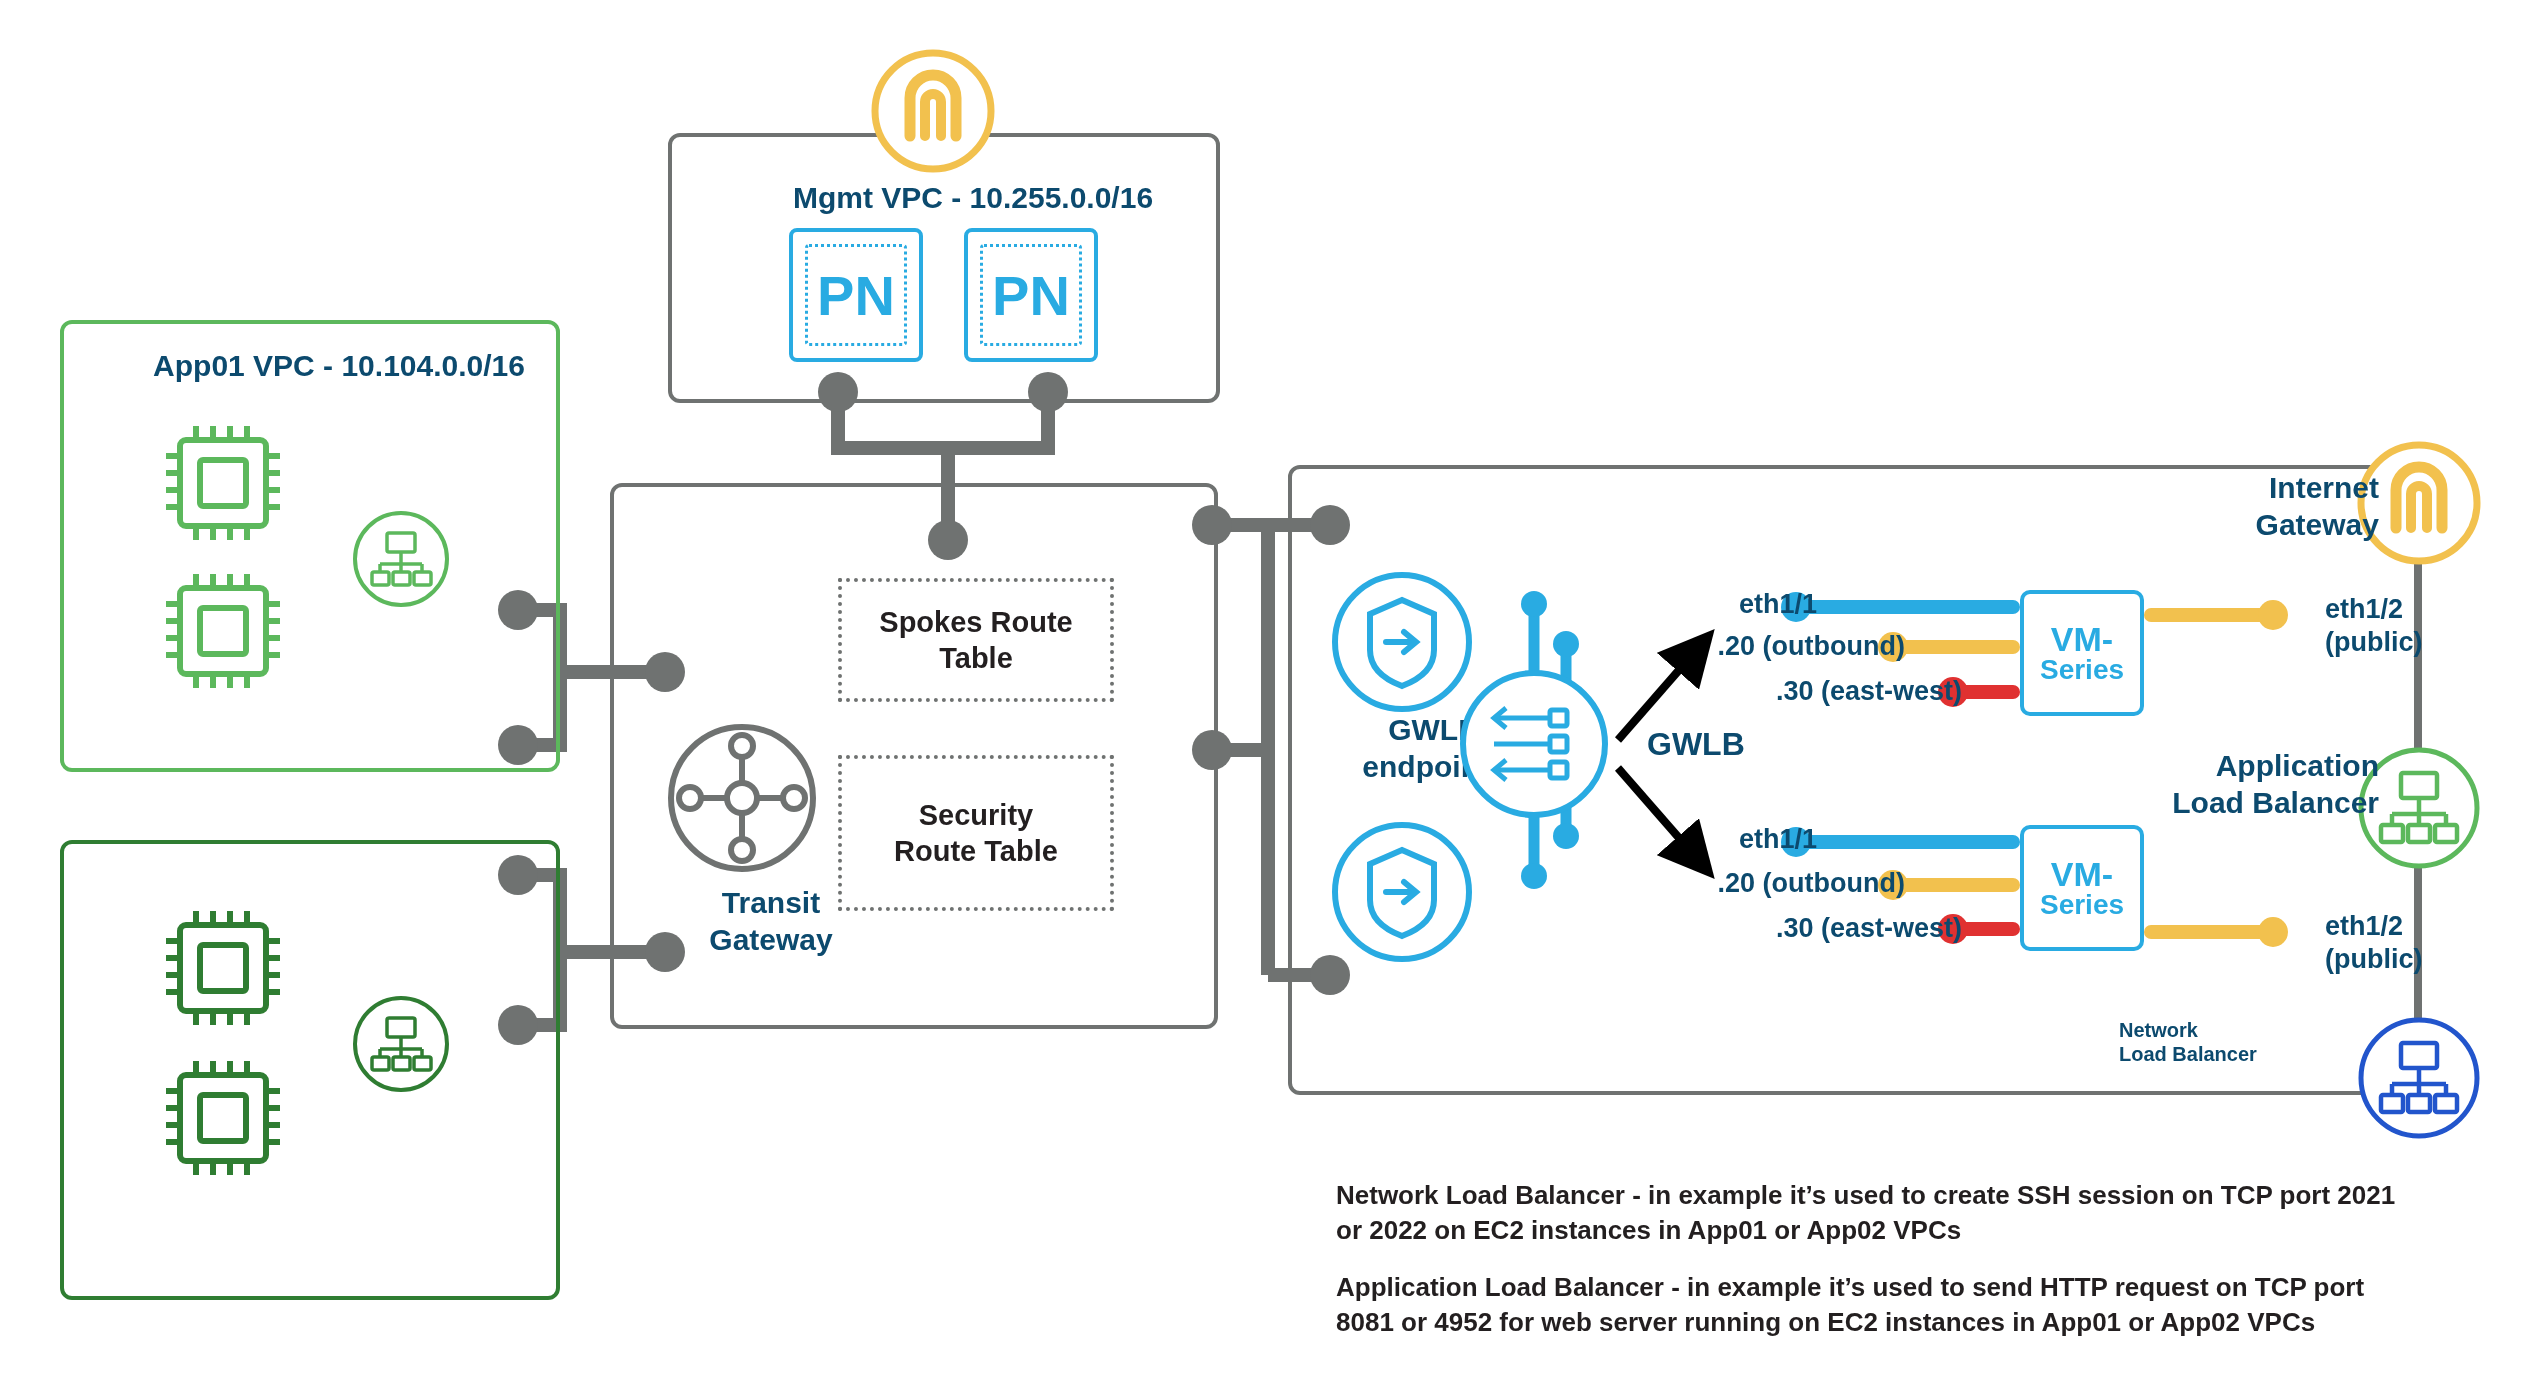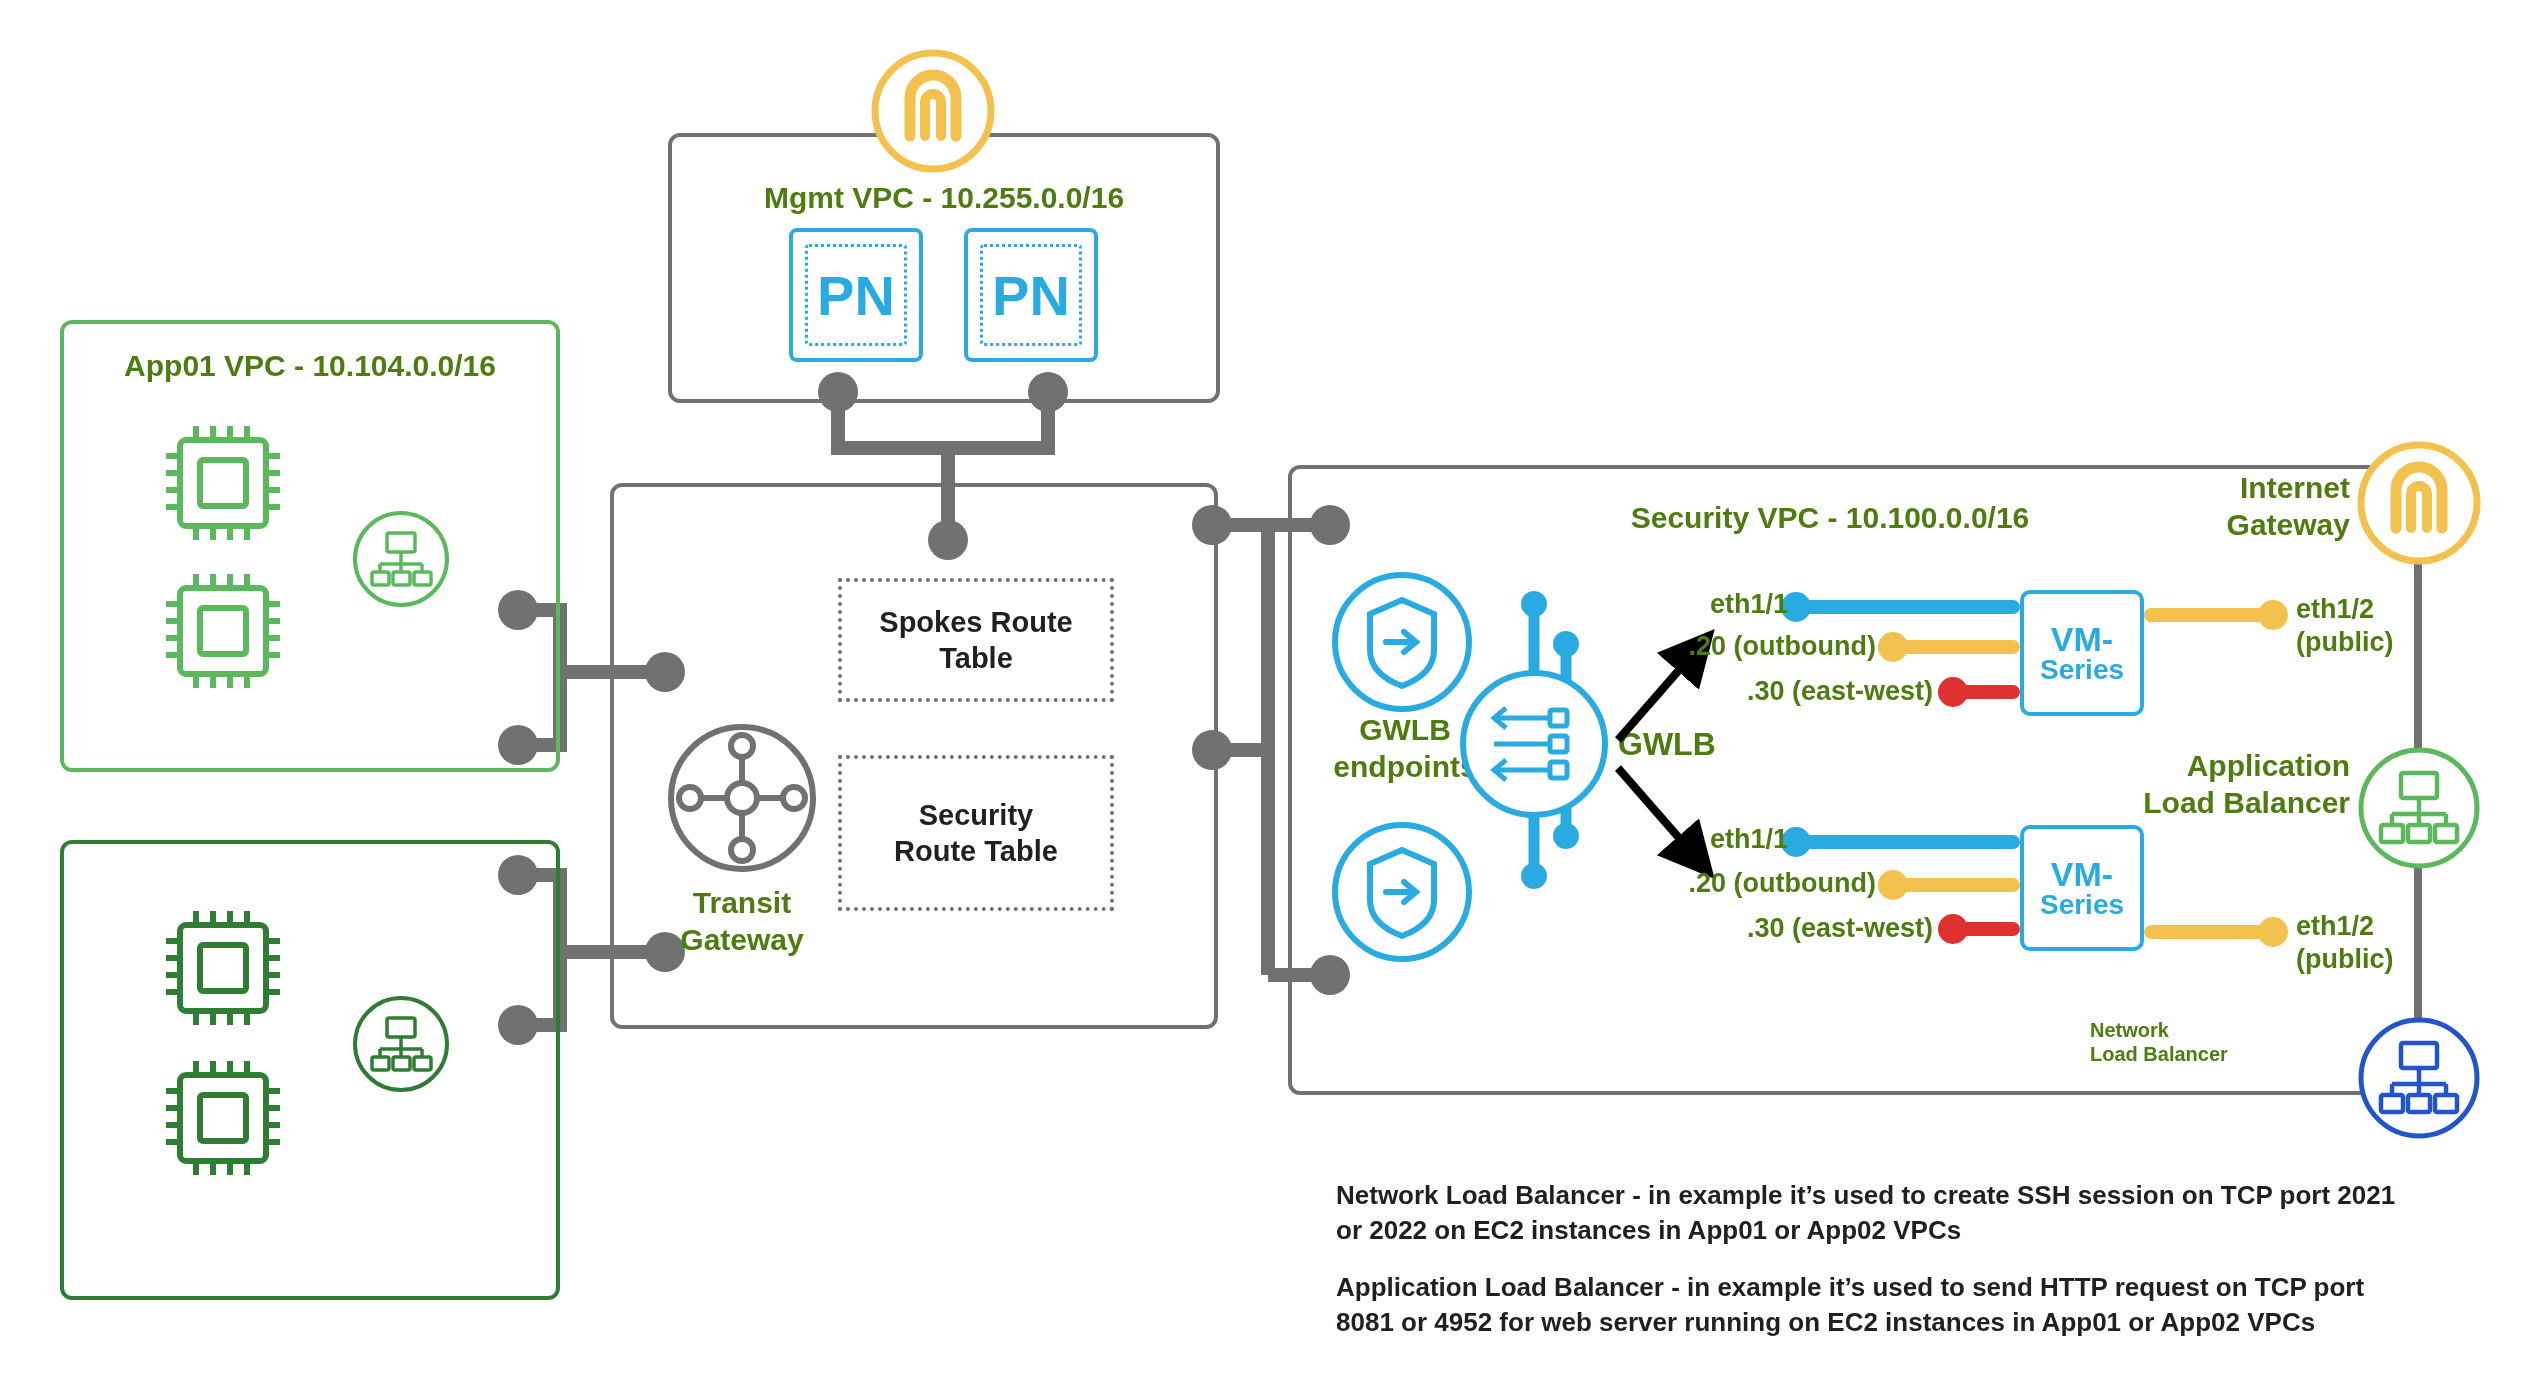--- a/index.html
+++ b/index.html
@@ -14,23 +14,24 @@
     position: relative;
     width: 2522px;
     height: 1384px;
     background: #ffffff;
     overflow: hidden;
   }
   .abs { position: absolute; }
   .lbl {
     position: absolute;
     font-weight: bold;
-    color: #4d7c0f;
+    color: #0c4a6e;
     line-height: 1.22;
     white-space: pre-line;
+    padding-left: 29px;
   }
 
   
   .vpc-box {
     position: absolute;
     box-sizing: border-box;
     border-radius: 12px;
     background: transparent;
   }
   .vpc-app01 { border: 4px solid #5cb85c; }
@@ -317,21 +318,20 @@
       <line x1="28" y1="54" x2="28" y2="62"></line>
       <line x1="49" y1="54" x2="49" y2="62"></line>
       <line x1="70" y1="54" x2="70" y2="62"></line>
       <rect x="20" y="62" width="17" height="13" rx="2"></rect>
       <rect x="41" y="62" width="17" height="13" rx="2"></rect>
       <rect x="62" y="62" width="17" height="13" rx="2"></rect>
     </g>
   </svg>
 
   <div class="vpc-box vpc-plain" style="left:1288px;top:465px;width:1130px;height:630px;"></div>
-  <div class="lbl" style="left:1430px;top:500px;width:800px;text-align:center;font-size:30px;">Security VPC - 10.100.0.0/16</div>
 
   <svg class="abs" style="left:1330px;top:570px;width:144px;height:144px;">
     <circle cx="72" cy="72" r="67" fill="#ffffff" stroke="#29abe2" stroke-width="6"></circle>
     <path d="M 72 30 L 104 44 L 104 80 Q 104 104 72 116 Q 40 104 40 80 L 40 44 Z" fill="none" stroke="#29abe2" stroke-width="6"></path>
     <g stroke="#29abe2" stroke-width="6" fill="none" stroke-linecap="round">
       <line x1="56" y1="72" x2="84" y2="72"></line>
       <polyline points="74,62 86,72 74,82"></polyline>
     </g>
   </svg>
   <svg class="abs" style="left:1330px;top:820px;width:144px;height:144px;">

